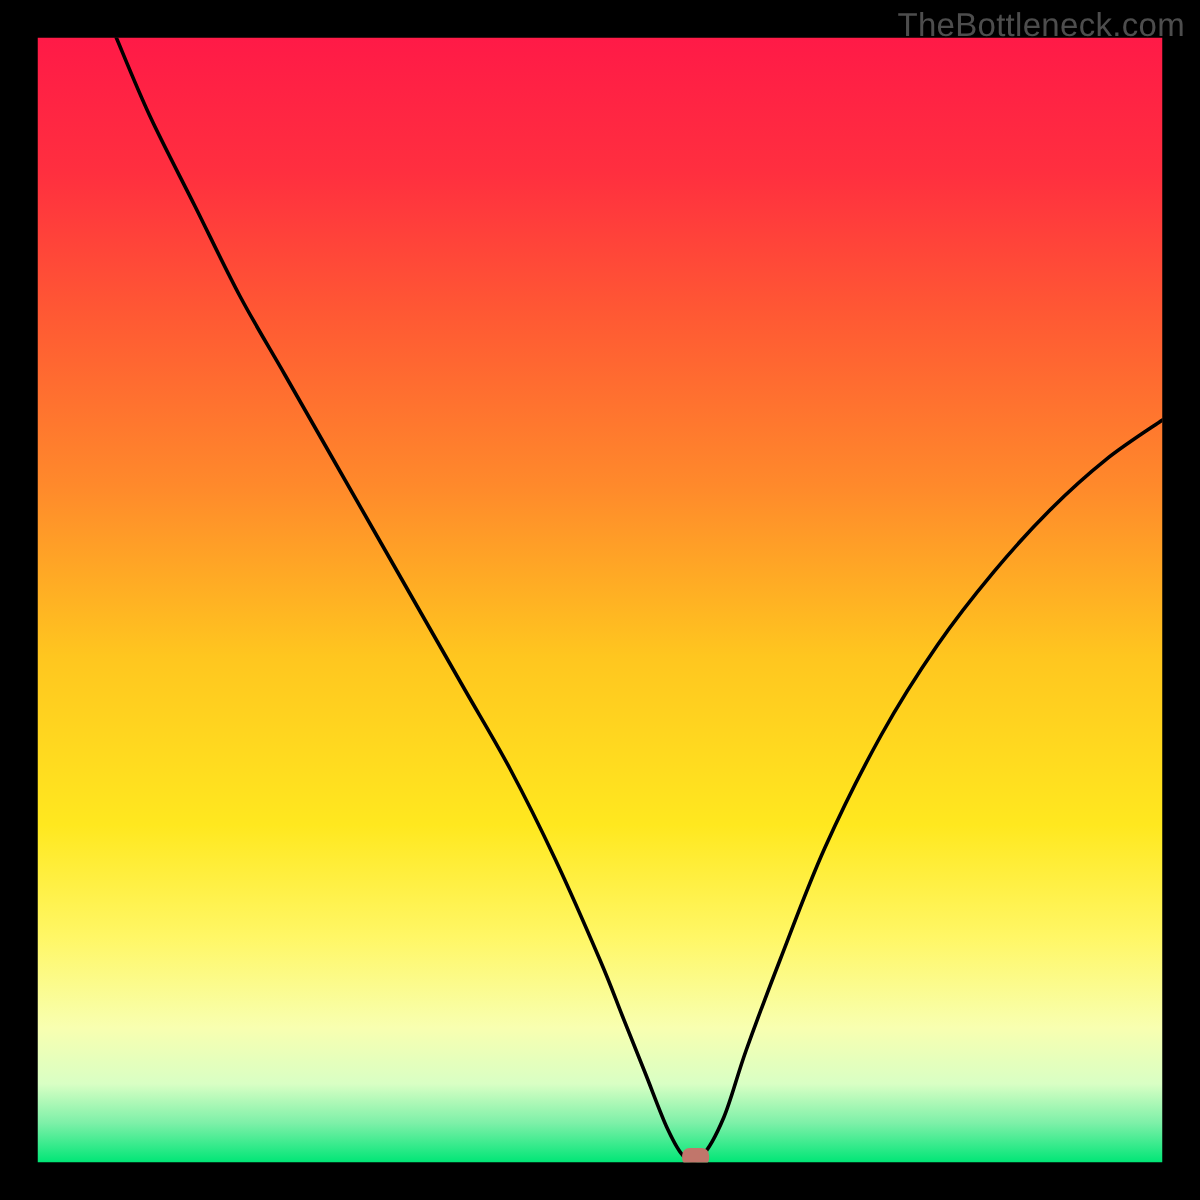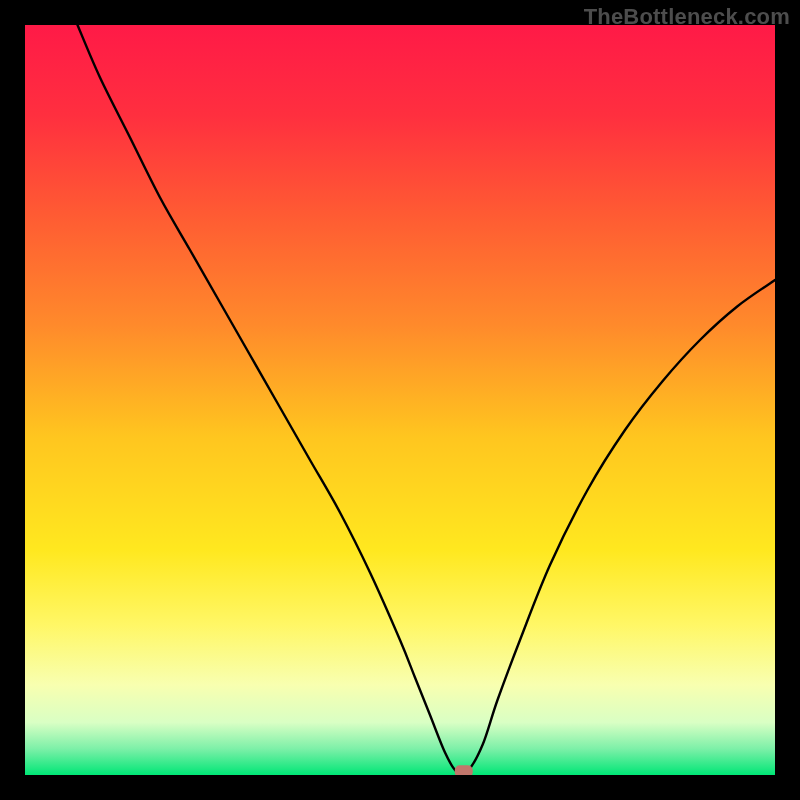--- a/index.html
+++ b/index.html
@@ -16,21 +16,21 @@
     width: 800px;
     height: 800px;
     background: #000;
   }
   .watermark {
     position: absolute;
     top: 4px;
     right: 10px;
     color: #4d4d4d;
     font-size: 22px;
-    font-weight: 700;
+    font-weight: 400;
     letter-spacing: 0.2px;
     z-index: 5;
   }
   .plot-area {
     position: absolute;
     left: 25px;
     top: 25px;
     width: 750px;
     height: 750px;
   }

